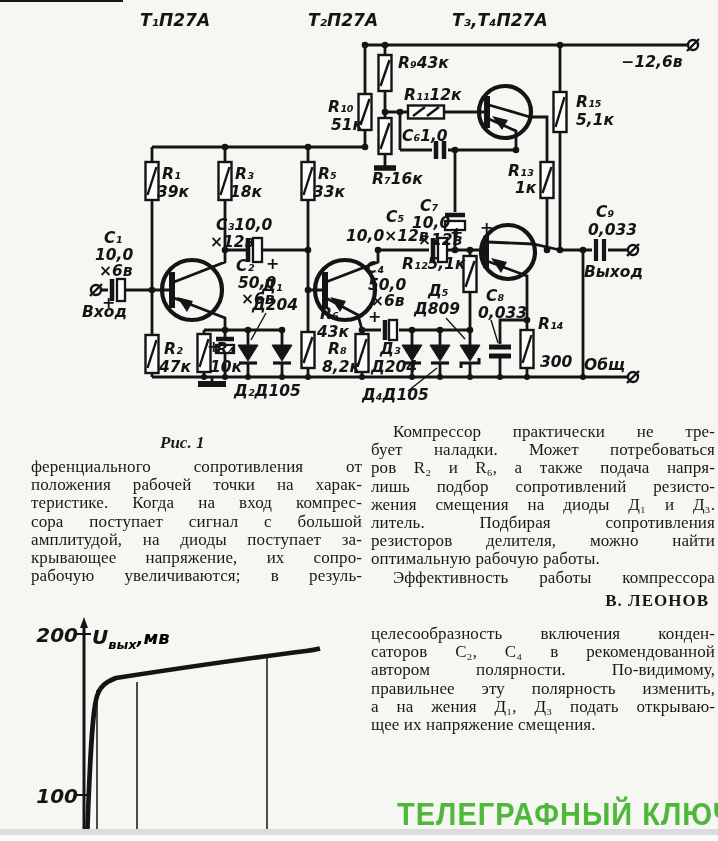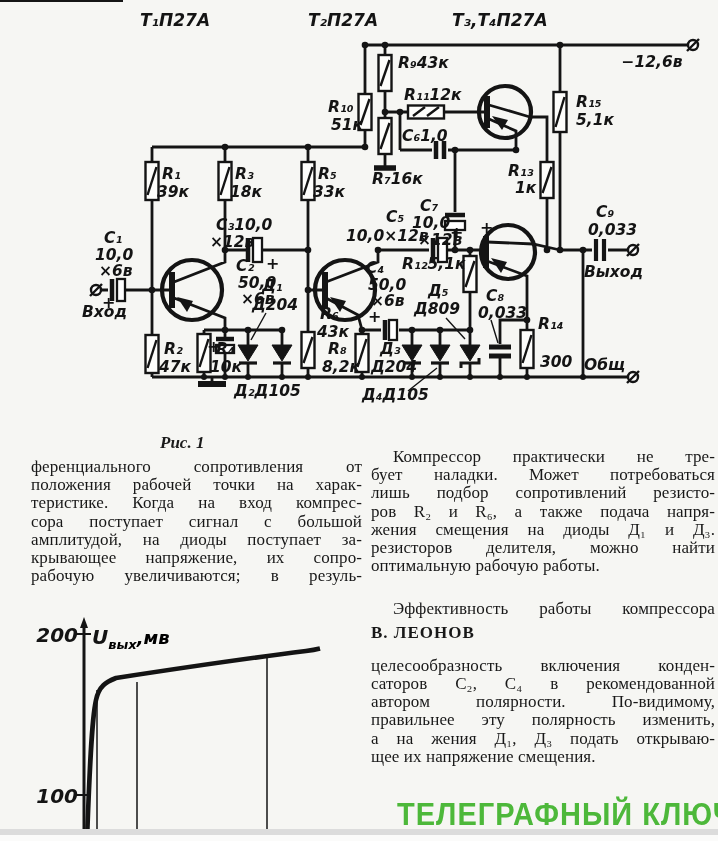--- a/index.html
+++ b/index.html
@@ -6,23 +6,23 @@
   body{width:718px;height:841px;position:relative;background:#f6f6f3;font-family:"Liberation Serif",serif;color:#1b1b1b;overflow:hidden;}
   .abs{position:absolute;}
   
   .sl{font:italic 700 15.5px "DejaVu Sans",sans-serif;fill:#141414;}
   .slt{font:italic 700 17px "DejaVu Sans",sans-serif;fill:#141414;}
   .plus{font:700 16px "DejaVu Sans",sans-serif;fill:#141414;}
   
   .col{font-size:17px;line-height:18.2px;letter-spacing:.1px;color:#181818;}
   .tline{text-align:justify;text-align-last:justify;}
   .tl-last{text-align-last:left;}
-  .tl-ind{text-indent:22px;margin-top:25px;}
+  .tl-ind{text-indent:22px;}
   .caption{font:italic 700 17px "Liberation Serif",serif;}
-  .author{font-weight:700;text-align:left;padding-right:6px;letter-spacing:1px;margin-top:5px;}
+  .author{font-weight:700;text-align:right;padding-right:6px;letter-spacing:1px;margin-top:5px;}
   .p3{margin-top:15px;}
   .headline{font:700 29px "Liberation Sans",sans-serif;color:#4db83a;letter-spacing:1px;transform:scaleY(1.08);transform-origin:left top;white-space:nowrap;}
   .botstrip{left:0;top:829px;width:718px;height:6px;background:#dcdcdc;}
   .botwhite{left:0;top:835px;width:718px;height:6px;background:#fbfbfa;}
   .topline{left:0;top:0;width:123px;height:2px;background:#151515;}
   .gl{font:italic 700 20px "DejaVu Sans",sans-serif;fill:#141414;}
 </style>
 </head>
 <body>
 
@@ -386,23 +386,24 @@
   <text class="gl" x="50" y="191" text-anchor="end">100</text>
   <text>
     <tspan class="gl" x="64" y="32">U</tspan><tspan dy="5" style="font:italic 700 13px 'DejaVu Sans',sans-serif">вых</tspan><tspan dy="-5" style="font:italic 700 18px 'DejaVu Sans',sans-serif">,мв</tspan>
   </text>
 </svg>
 
 <div class="abs" style="left:371px;top:423px;width:344px;">
   <div class="col">
       <div class="tline tl-ind">Компрессор практически не тре-</div>
       <div class="tline">бует наладки. Может потребоваться</div>
+      <div class="tline">ров R₂ и R₆, а также подача напря-</div>
       <div class="tline">лишь подбор сопротивлений резисто-</div>
-      <div class="tline">ров R₂ и R₆, а также подача напря-</div>
       <div class="tline">жения смещения на диоды Д₁ и Д₃.</div>
+      <div class="tline">литель. Подбирая сопротивления</div>
       <div class="tline">резисторов делителя, можно найти</div>
       <div class="tline tl-last">оптимальную рабочую работы.</div>
     </div>
   <div class="col">
       <div class="tline tl-ind">Эффективность работы компрессора</div>
     </div>
   <div class="col author">В. ЛЕОНОВ</div>
   <div class="col p3">
       <div class="tline">целесообразность включения конден-</div>
       <div class="tline">саторов C₂, C₄ в рекомендованной</div>

